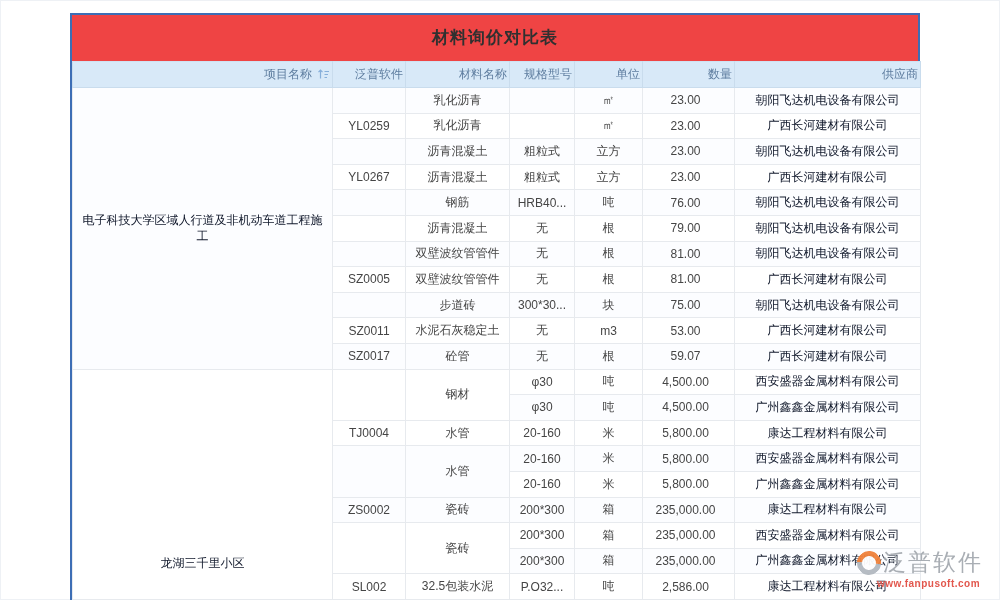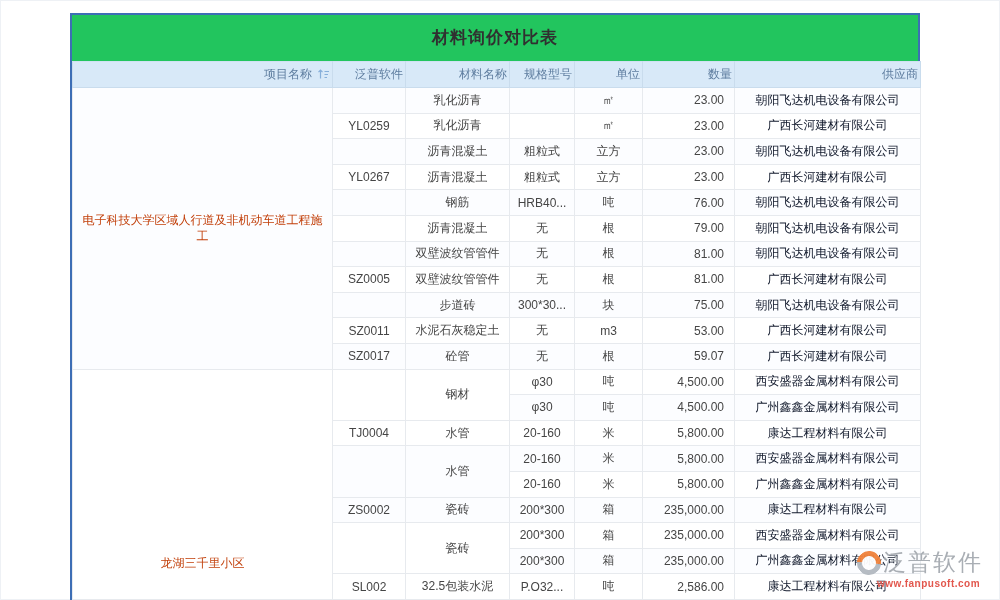--- a/index.html
+++ b/index.html
@@ -2,31 +2,31 @@
 <html><head>
 <meta charset="utf-8">
 <style>
   html,body{margin:0;padding:0;background:#ffffff;font-family:"Liberation Sans","DejaVu Sans",sans-serif;}
   .page{position:relative;width:1000px;height:600px;overflow:hidden;background:#fff;border:0;}
   .page-frame{position:absolute;inset:0;border:1px solid #eef1f5;pointer-events:none;}
 
   .report{position:absolute;left:70px;top:13px;width:850px;box-sizing:border-box;
           border:2px solid #3d6eb5;background:#fff;}
   .report-title{height:46px;line-height:46px;text-align:center;font-size:17px;font-weight:bold;
-                color:#303030;letter-spacing:1px;background:#22c55e;}
+                color:#303030;letter-spacing:1px;background:#ef4444;}
 
   table.cmp{border-collapse:collapse;table-layout:fixed;width:100%;}
   .cmp th{background:#d8e9f8;color:#5e7d9f;font-weight:normal;font-size:12px;height:25px;
           border:1px solid #c9dced;border-top:1px solid #d0e2f3;text-align:right;padding:0 2px;}
   .cmp td{border:1px solid #e7eaee;font-size:12px;color:#454545;text-align:center;height:24.6px;
           padding:0 4px;background:#fff;overflow:hidden;white-space:nowrap;text-overflow:ellipsis;}
   .cmp tr.alt td{background:#fcfdff;}
-  .cmp td.num{text-align:right;padding-right:10px;}
+  .cmp td.num{text-align:center;padding-right:10px;}
   .cmp td.link{color:#0f172a;cursor:pointer;}
-  .cmp td.project{color:#c2410c;cursor:pointer;background:#fff;white-space:normal;line-height:16px;padding:0 5px;}
+  .cmp td.project{color:#0f172a;cursor:pointer;background:#fff;white-space:normal;line-height:16px;padding:0 5px;}
   .cmp td.valign-bottom{vertical-align:bottom;padding-bottom:28px;}
 
   th .sort-ic{display:inline-block;vertical-align:-2px;margin-left:5px;}
 
   .watermark{position:absolute;left:857px;top:547px;width:143px;z-index:5;}
   .wm-row{display:flex;align-items:center;}
   .wm-logo{width:24px;height:24px;border-radius:50%;box-sizing:border-box;flex:0 0 24px;
            border:5px solid #b3b9c0;border-top-color:#f0813a;border-right-color:#f0813a;
            transform:rotate(-40deg);background:#fff;margin-right:2px;opacity:.95;}
   .wm-brand{font-size:23px;font-weight:normal;color:#a9aeb4;letter-spacing:2px;white-space:nowrap;}

